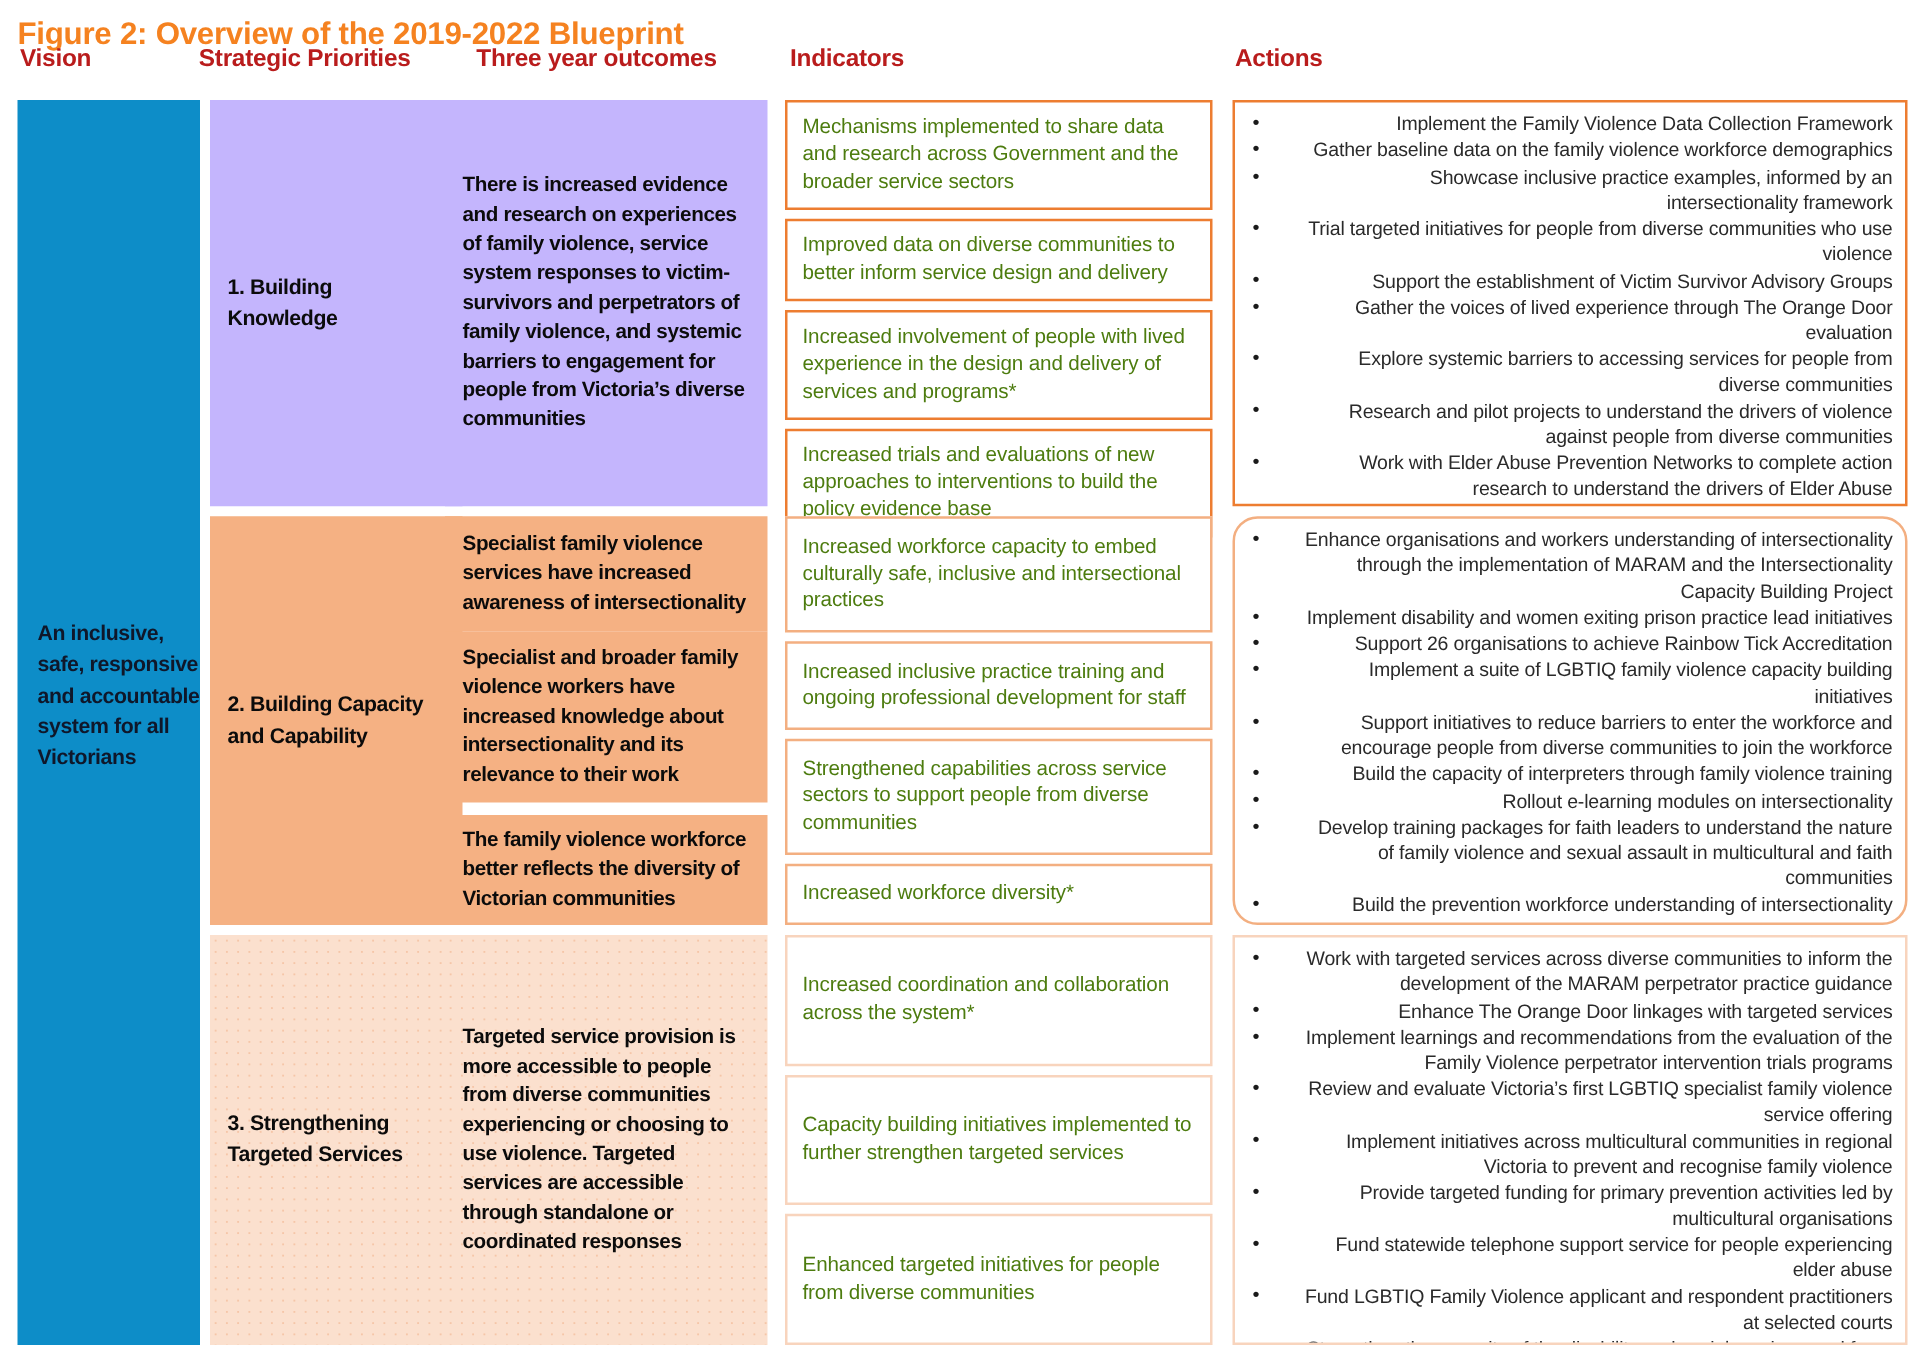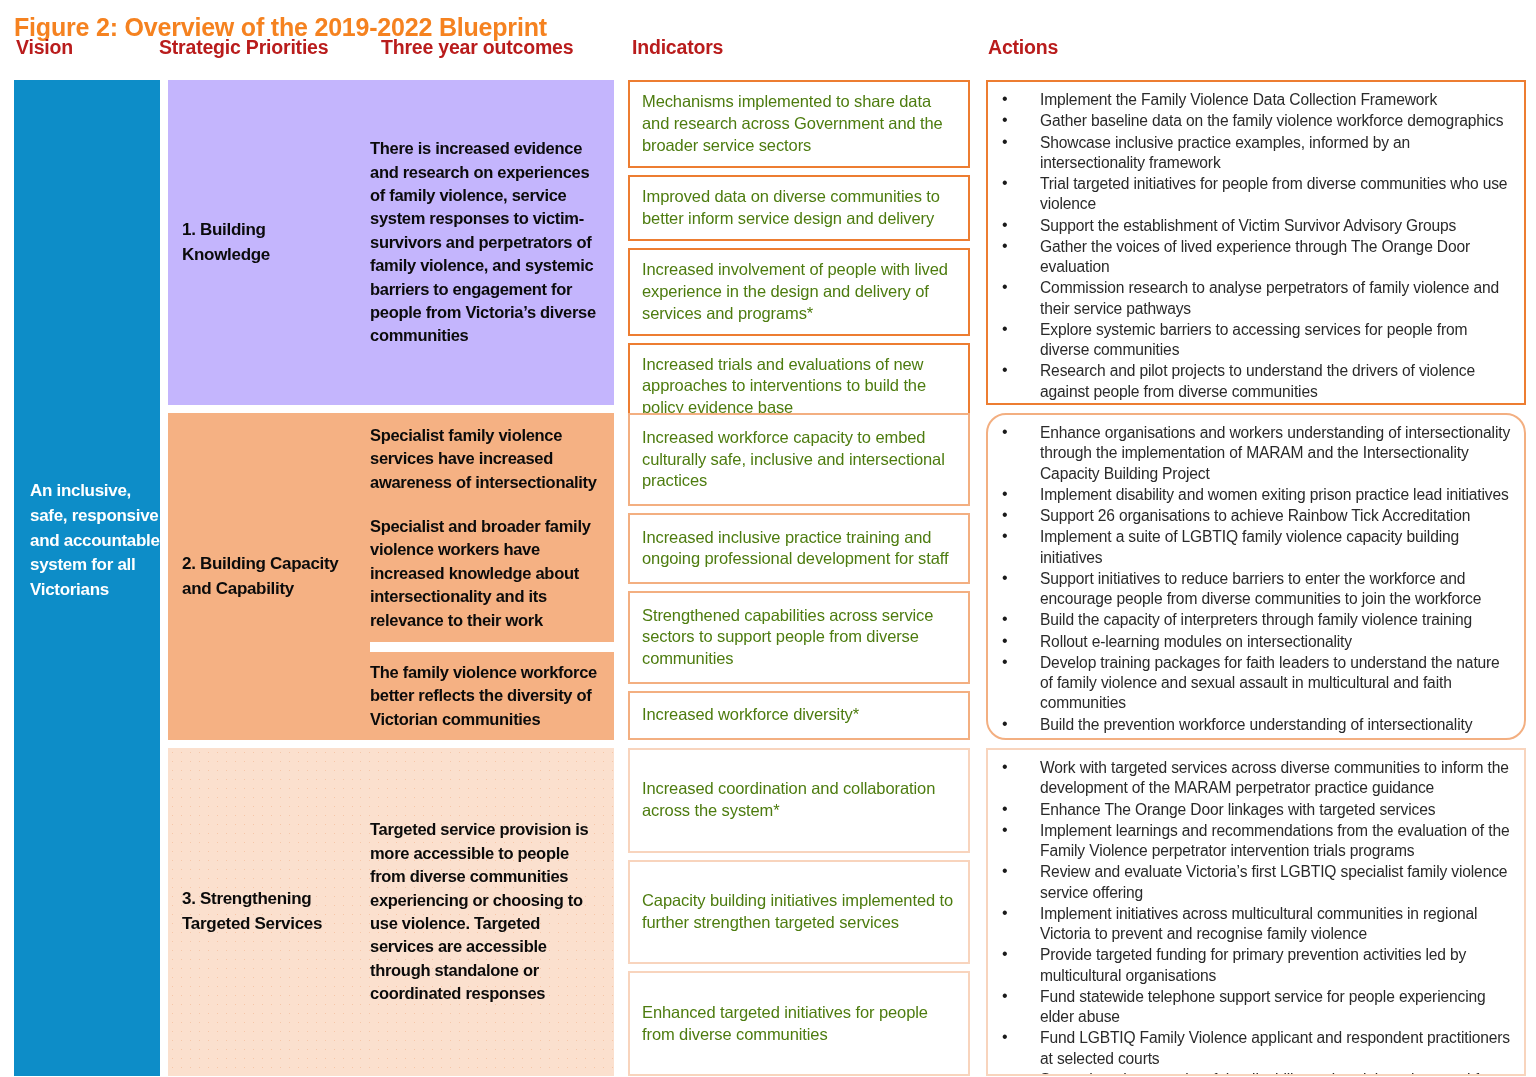--- a/index.html
+++ b/index.html
@@ -56,26 +56,26 @@
   
   .vision-col {
     position: absolute;
     left: 14px; top: 12px;
     width: 146px; height: 996px;
     background: #0D8DC8;
     padding: 20px 14px;
   }
   .vision-text {
     position: absolute;
-    left: 16px; top: 399px;
+    left: 16px; top: 415px;
     width: 140px;
     font-size: 17px;
     font-weight: bold;
     line-height: 1.46;
-    color: #ffffff;
+    color: #0f172a;
     letter-spacing: -0.3px;
   }
 
   
   .row { position: absolute; left: 0; width: 1536px; }
   .row-1 { top: 12px;  height: 325px; }
   .row-2 { top: 345px; height: 327px; }
   .row-3 { top: 680px; height: 328px; }
 
   
@@ -159,20 +159,21 @@
     left: 986px;
     width: 540px;
     height: 100%;
   }
   .actions-box {
     width: 100%; height: 100%;
     border: 2px solid #ED7D31;
     background: #ffffff;
     padding: 8px 10px 8px 6px;
     overflow: hidden;
+    text-align: right;
   }
   .act-border-2 { border-color: #F3AF81; border-radius: 20px; }
   .act-border-3 { border-color: #F8D4BD; }
   .actions-list {
     list-style: none;
     margin: 0; padding: 0;
   }
   .actions-list li {
     position: relative;
     padding-left: 46px;
@@ -234,21 +235,20 @@
     </div>
     <div class="actions-col">
       <div class="actions-box">
         <ul class="actions-list">
           <li>Implement the Family Violence Data Collection Framework</li>
           <li>Gather baseline data on the family violence workforce demographics</li>
           <li>Showcase inclusive practice examples, informed by an intersectionality framework</li>
           <li>Trial targeted initiatives for people from diverse communities who use violence</li>
           <li>Support the establishment of Victim Survivor Advisory Groups</li>
           <li>Gather the voices of lived experience through The Orange Door evaluation</li>
-          <li>Commission research to analyse perpetrators of family violence and their service pathways</li>
           <li>Explore systemic barriers to accessing services for people from diverse communities</li>
           <li>Research and pilot projects to understand the drivers of violence against people from diverse communities</li>
           <li>Work with Elder Abuse Prevention Networks to complete action research to understand the drivers of Elder Abuse</li>
         </ul>
       </div>
     </div>
   </div>
 
   <div class="row row-2">
     <div class="priority-cell tint-2">

